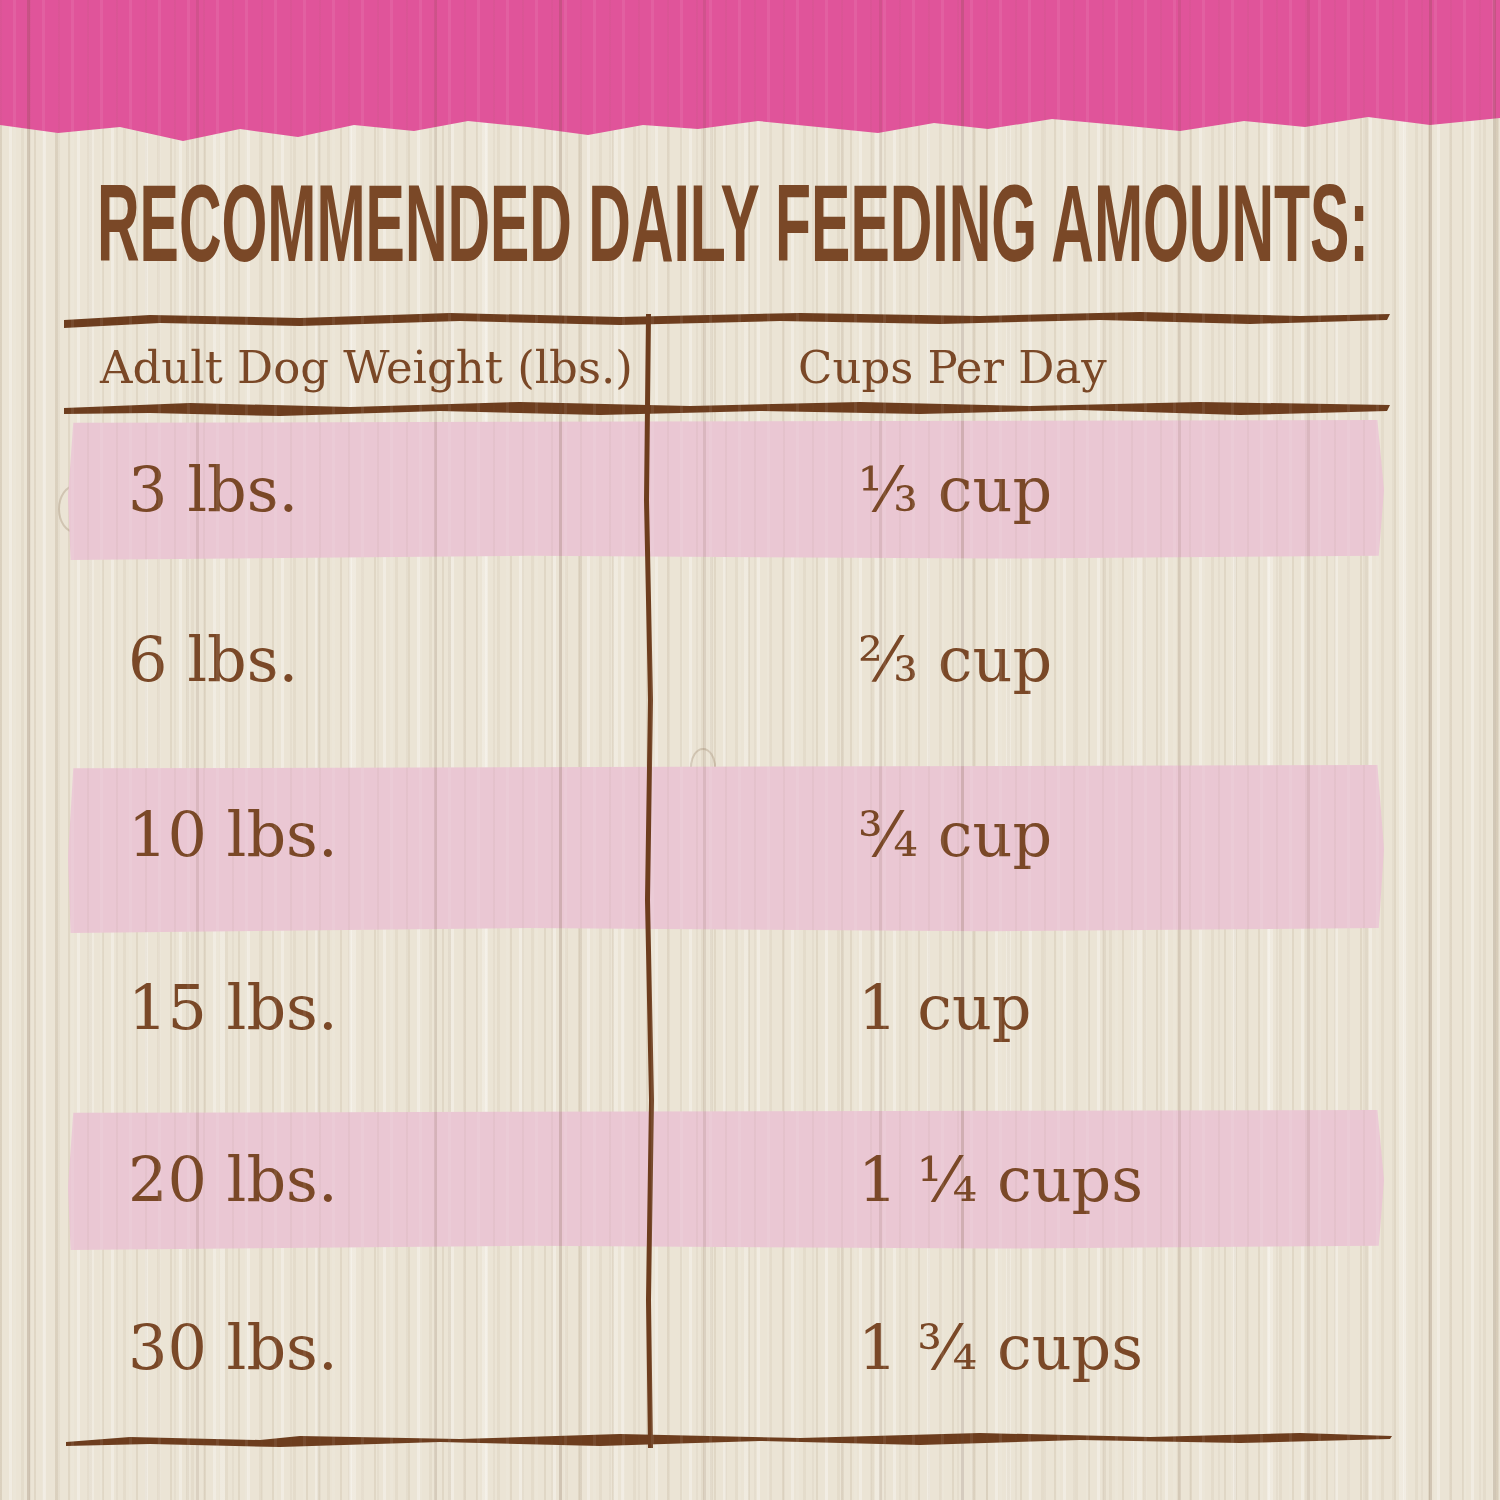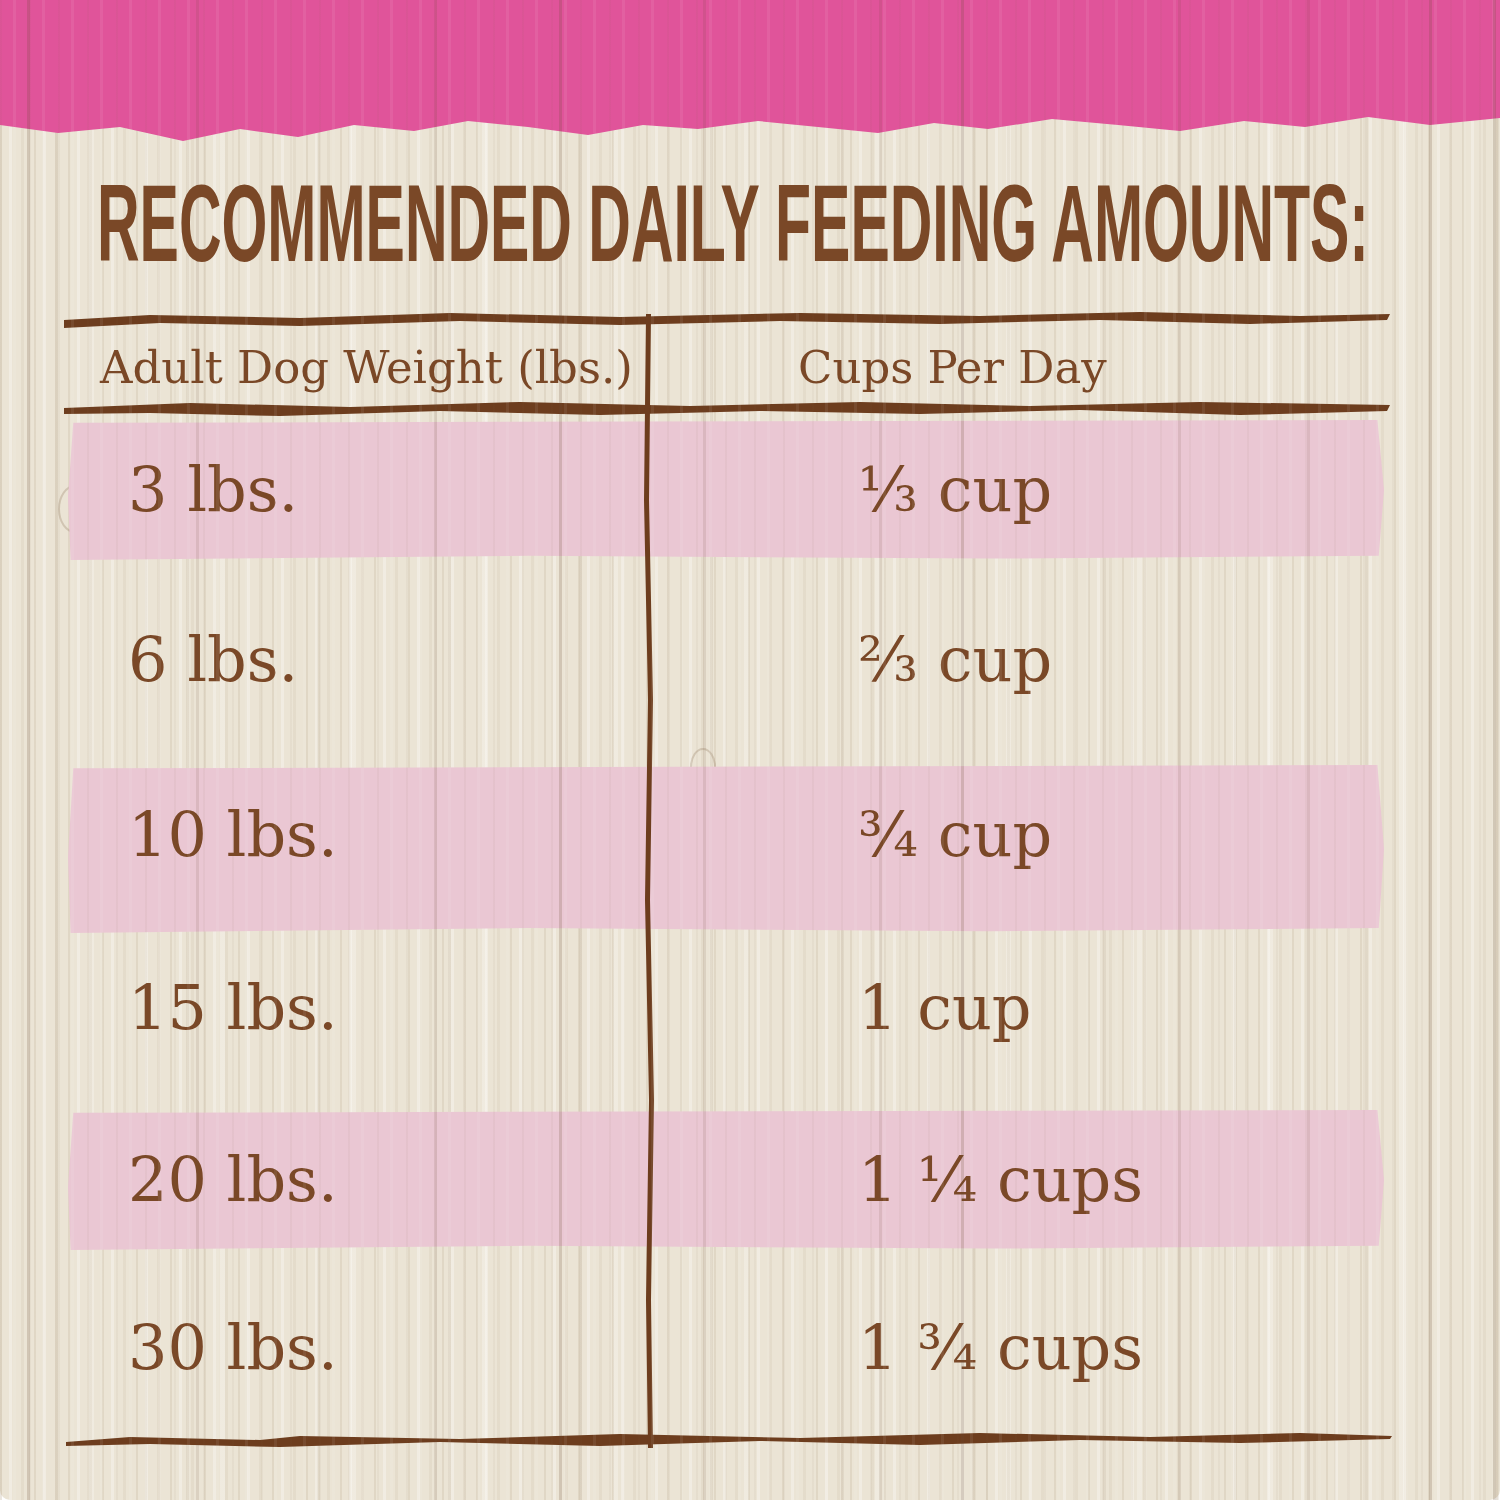--- a/index.html
+++ b/index.html
@@ -1,19 +1,19 @@
 <!DOCTYPE html>
 <html style="--band-pink: #e0549a; --highlight-pink: #eac7d3; --text-brown: #7a4827; --rule-brown: #6d3d1e; --wood-base: #ebe4d5;"><head>
 <meta charset="utf-8">
 <style>
   html,body{margin:0;padding:0;}
   body{width:1500px;height:1500px;overflow:hidden;position:relative;
        font-family:"DejaVu Serif", serif;}
   #canvas{position:absolute;inset:0;width:1500px;height:1500px;
-          background-color:var(--wood-base,#ebe4d5);border-radius:10px;}
+          background-color:var(--wood-base,#ebe4d5);}
 
   
   .wood-bg{position:absolute;inset:0;z-index:1;
     background-image:
       repeating-linear-gradient(90deg,
         rgba(167,146,114,0.16) 0px, rgba(167,146,114,0.16) 2px,
         transparent 2px, transparent 9px,
         rgba(255,255,255,0.30) 9px, rgba(255,255,255,0.30) 12px,
         transparent 12px, transparent 21px,
         rgba(167,146,114,0.10) 21px, rgba(167,146,114,0.10) 24px,

